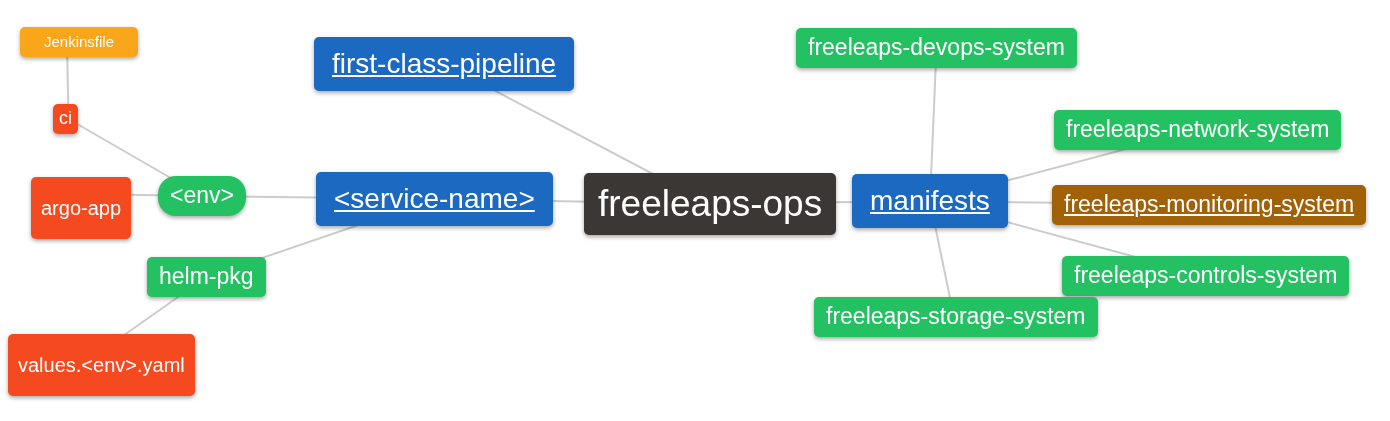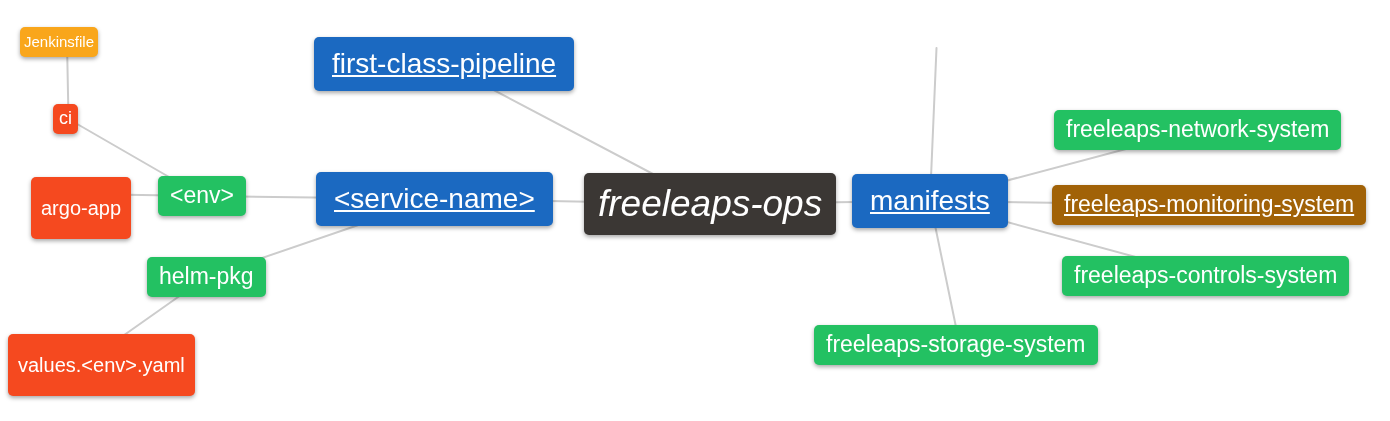--- a/index.html
+++ b/index.html
@@ -29,26 +29,26 @@
     display: inline-block;
     white-space: nowrap;
     color: #ffffff;
     text-align: center;
     line-height: 1.2;
     border-radius: 5px;
     box-shadow: 0 2px 4px rgba(0,0,0,0.35);
     cursor: pointer;
     user-select: none;
   }
-  .fs-xs { font-size: 15px; padding: 6px 4px; }   
+  .fs-xs { font-size: 15px; padding: 6px 24px; }   
   .fs-s  { font-size: 18px; padding: 4px 6px; }    
   .fs-m  { font-size: 20px; padding: 19px 10px; }   
   .fs-g  { font-size: 23px; padding: 6px 12px; }   
   .fs-l  { font-size: 28px; padding: 10px 18px; text-decoration: underline; }  
-  .fs-xl { font-size: 37px; padding: 9px 14px; font-style: italic; }   
+  .fs-xl { font-size: 37px; padding: 9px 14px; }   
 </style>
 </head>
 <body>
 
 <div class="canvas">
 
   <svg class="edge-layer" width="1390" height="421" viewBox="0 0 1390 421">
       <line x1="67" y1="42" x2="68.5" y2="119" stroke="#cccccc" stroke-width="2" stroke-linecap="round"></line>
       <line x1="68.5" y1="119" x2="202" y2="196" stroke="#cccccc" stroke-width="2" stroke-linecap="round"></line>
       <line x1="81" y1="194" x2="202" y2="196" stroke="#cccccc" stroke-width="2" stroke-linecap="round"></line>
@@ -64,36 +64,37 @@
       <line x1="930" y1="201" x2="1205.5" y2="276" stroke="#cccccc" stroke-width="2" stroke-linecap="round"></line>
       <line x1="930" y1="201" x2="956" y2="327" stroke="#cccccc" stroke-width="2" stroke-linecap="round"></line>
     </svg>
 
   <div class="node fs-xs" style="left: 20px; top: 27px; background: rgb(249, 166, 27);">Jenkinsfile</div>
 
   <div class="node fs-s" style="left: 53px; top: 104px; background: rgb(245, 73, 31);">ci</div>
 
   <div class="node fs-m" style="left: 31px; top: 177px; background: rgb(245, 73, 31);">argo-app</div>
 
-  <div class="node fs-g" style="left: 158px; top: 176px; background: rgb(35, 193, 98);">&lt;env&gt;</div>
+  <div class="node fs-g" style="left: 158px; top: 176px; background: rgb(35, 193, 98); border-radius: 18px;">&lt;env&gt;</div>
 
   <div class="node fs-g" style="left: 147px; top: 257px; background: rgb(35, 193, 98); text-align: center;">helm-pkg</div>
 
   <div class="node fs-m" style="left: 8px; top: 334px; background: rgb(245, 73, 31);">values.&lt;env&gt;.yaml</div>
 
   <div class="node fs-l" style="left: 314px; top: 37px; background: rgb(27, 105, 193);">first-class-pipeline</div>
 
   <div class="node fs-l" style="left: 316px; top: 172px; background: rgb(27, 105, 193);">&lt;service-name&gt;</div>
 
   <div class="node fs-xl" style="left: 584px; top: 173px; background: rgb(59, 55, 52);">freeleaps-ops</div>
 
   <div class="node fs-l" style="left: 852px; top: 174px; background: rgb(27, 105, 193);">manifests</div>
 
+  <div class="node fs-g" style="left: 796px; top: 28px; background: rgb(35, 193, 98);">freeleaps-devops-system</div>
 
   <div class="node fs-g" style="left: 1054px; top: 110px; background: rgb(35, 193, 98);">freeleaps-network-system</div>
 
   <div class="node fs-g" style="left: 1052px; top: 185px; background: #a16207; text-decoration: underline;">freeleaps-monitoring-system</div>
 
   <div class="node fs-g" style="left: 1062px; top: 256px; background: rgb(35, 193, 98);">freeleaps-controls-system</div>
 
-  <div class="node fs-g" style="left: 814px; top: 325px; background: rgb(35, 193, 98);">freeleaps-storage-system</div>
+  <div class="node fs-g" style="left: 814px; top: 297px; background: rgb(35, 193, 98);">freeleaps-storage-system</div>
 
 </div>
 
 </body></html>

